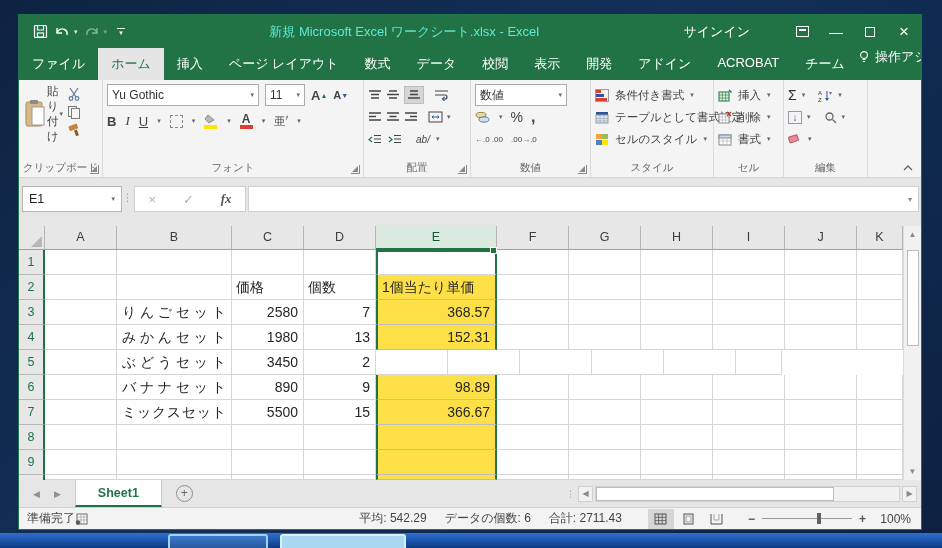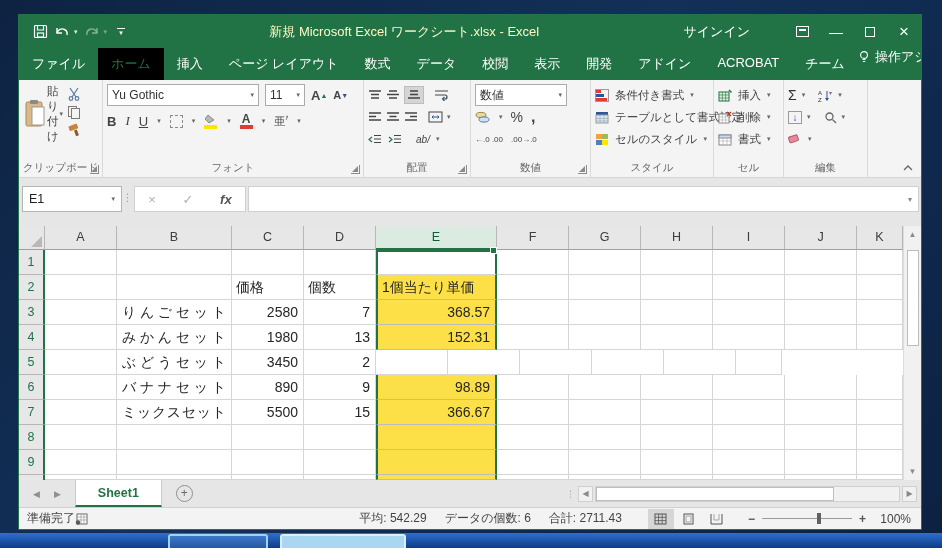--- a/index.html
+++ b/index.html
@@ -10,31 +10,31 @@
   .tb-prev2{position:absolute;left:280px;top:1px;width:126px;height:14px;border:2px solid #d8effc;border-bottom:none;border-radius:3px 3px 0 0;background:#a9d7f2}
   .window{position:absolute;left:18px;top:14px;width:904px;height:516px;background:#f4f4f4;border:1px solid #24744b;display:flex;flex-direction:column}
   
   .titlebar{height:33px;background:#217346;display:flex;align-items:center;color:#fff;flex:0 0 auto}
   .qat{display:flex;align-items:center;gap:6px;padding-left:14px}
   .qat .dd{font-size:7px;color:#dfe9e3;margin-left:-2px}
   .dim{opacity:.45}
   .qat-custom{display:flex;flex-direction:column;align-items:center;line-height:4px;margin-left:4px}
   .qat-custom .bar{width:8px;height:1px;background:#fff;margin-bottom:2px}
   .qat-custom .tri{font-size:7px;color:#fff}
-  .title{flex:1;text-align:center;font-size:13px;color:#fef9c3;white-space:nowrap}
+  .title{flex:1;text-align:center;font-size:13px;color:#5eead4;white-space:nowrap}
   .tb-right{display:flex;align-items:center;gap:0;margin-left:auto}
   .signin{font-size:13px;margin-right:35px}
   .winbtn{width:34px;height:33px;display:flex;align-items:center;justify-content:center;font-size:14px;color:#fff}
   .maxbox{width:10px;height:10px;border:1px solid #fff;display:inline-block}
   .ribbonopt{width:13px;height:11px;border:1px solid #fff;position:relative;display:inline-block}
   .ribbonopt:before{content:"";position:absolute;left:2px;top:2px;width:7px;height:2px;background:#fff}
   
   .tabrow{height:32px;background:#217346;display:flex;align-items:flex-start;color:#fff;flex:0 0 auto}
   .rtab{font-size:13px;padding:7px 13px 8px;white-space:nowrap;cursor:default}
-  .rtab.active{background:#000000;color:#217346}
+  .rtab.active{background:#e5e5e5;color:#217346}
   .tab-extra{margin-left:auto;display:flex;align-items:center;gap:4px;padding-right:8px;overflow:hidden}
   .tab-extra .txt{font-size:13px;white-space:nowrap}
   .assist{display:flex;align-items:center;gap:5px;margin-right:14px}
   
   .ribbon{height:98px;background:#f4f4f4;border-bottom:1px solid #d5d5d5;display:flex;flex:0 0 auto;position:relative}
   .rgroup{position:relative;border-right:1px solid #dadada;display:flex;flex-direction:column;padding:4px 4px 0}
   .rg-label{position:absolute;bottom:2px;left:0;right:0;text-align:center;font-size:10.5px;color:#666;white-space:nowrap}
   .launcher{position:absolute;bottom:3px;right:3px;width:9px;height:9px;border-left:1px solid #8a8a8a;border-top:1px solid #8a8a8a;transform:rotate(180deg)}
   .launcher:after{content:"";position:absolute;left:1px;top:1px;border:3px solid transparent;border-left-color:#8a8a8a;border-top-color:#8a8a8a}
   .rbtn{display:flex;align-items:center;gap:3px;color:#444;font-size:11.5px;white-space:nowrap}
@@ -48,21 +48,21 @@
   .glyphI{font-style:italic;font-family:"Liberation Serif",serif;font-size:13px;color:#444}
   .glyphU{font-size:13px;color:#444;text-decoration:underline}
   .Acolor{font-size:12px;font-weight:bold;color:#444;line-height:10px;display:inline-block;text-align:center}
   .cbar{display:block;height:4px;width:13px;margin-top:1px}
   .collapse{position:absolute;right:8px;bottom:6px;color:#666;font-size:10px}
   
   .fbar{height:48px;background:#e6e6e6;display:flex;align-items:flex-start;padding:8px 2px 0 3px;flex:0 0 auto}
   .namebox{width:100px;height:26px;background:#fff;border:1px solid #b5b5b5;display:flex;align-items:center;font-size:12.5px;color:#222;padding:0 6px;justify-content:space-between}
   .fdots{width:12px;text-align:center;color:#9a9a9a;font-size:10px;letter-spacing:1px;margin-top:6px}
   .fbtns{width:112px;height:26px;background:#fff;border:1px solid #d0d0d0;display:flex;align-items:center;justify-content:space-around;color:#999;font-size:13px}
-  .fx{font-family:Liberation Sans, sans-serif;font-style:italic;color:#555;font-weight:bold}
+  .fx{font-family:Liberation Serif, serif;font-style:italic;color:#555;font-weight:bold}
   .finput{flex:1;height:26px;background:#fff;border:1px solid #d0d0d0;margin-left:2px;display:flex;align-items:center;justify-content:flex-end;padding-right:6px;color:#888;font-size:9px}
   
   .gridwrap{height:254px;display:flex;flex:0 0 auto}
   .grid{position:relative;width:884px;background:#fff;overflow:hidden}
   .grow{display:flex;height:25px}
   .ghead{height:24px}
   .cell,.ch,.rh{flex:0 0 auto;border-right:1px solid #d6d6d6;border-bottom:1px solid #d6d6d6;font-size:14px;color:#262626;line-height:24px;overflow:hidden}
   .ch{background:#e7e7e7;border-right:1px solid #b6b6b6;border-bottom:1px solid #9f9f9f;text-align:center;font-size:12.5px;color:#3c3c3c;line-height:23px}
   .rh{background:#e7e7e7;border-right:2px solid #217346;border-bottom:1px solid #b6b6b6;text-align:center;font-size:12.5px;color:#217346;line-height:24px}
   .corner{background:#e7e7e7;border-right:1px solid #b6b6b6;border-bottom:1px solid #9f9f9f;position:relative}

